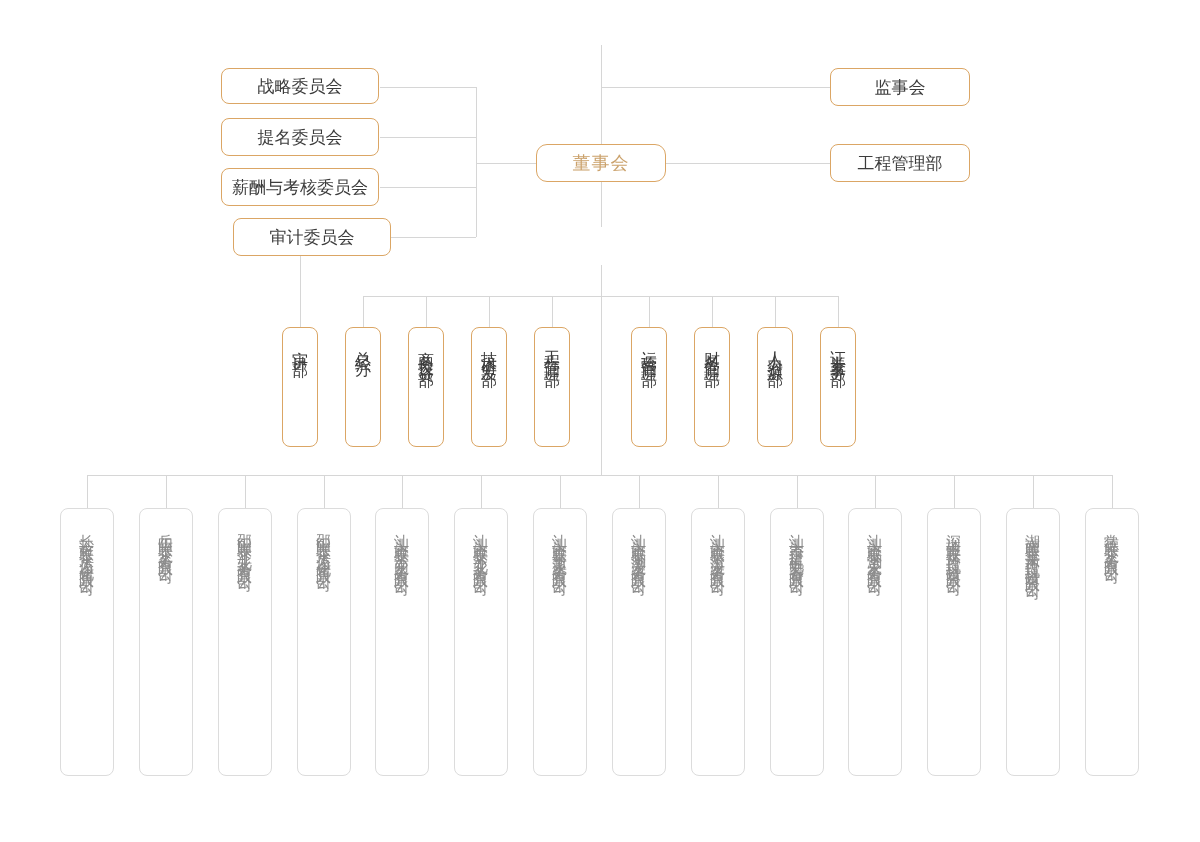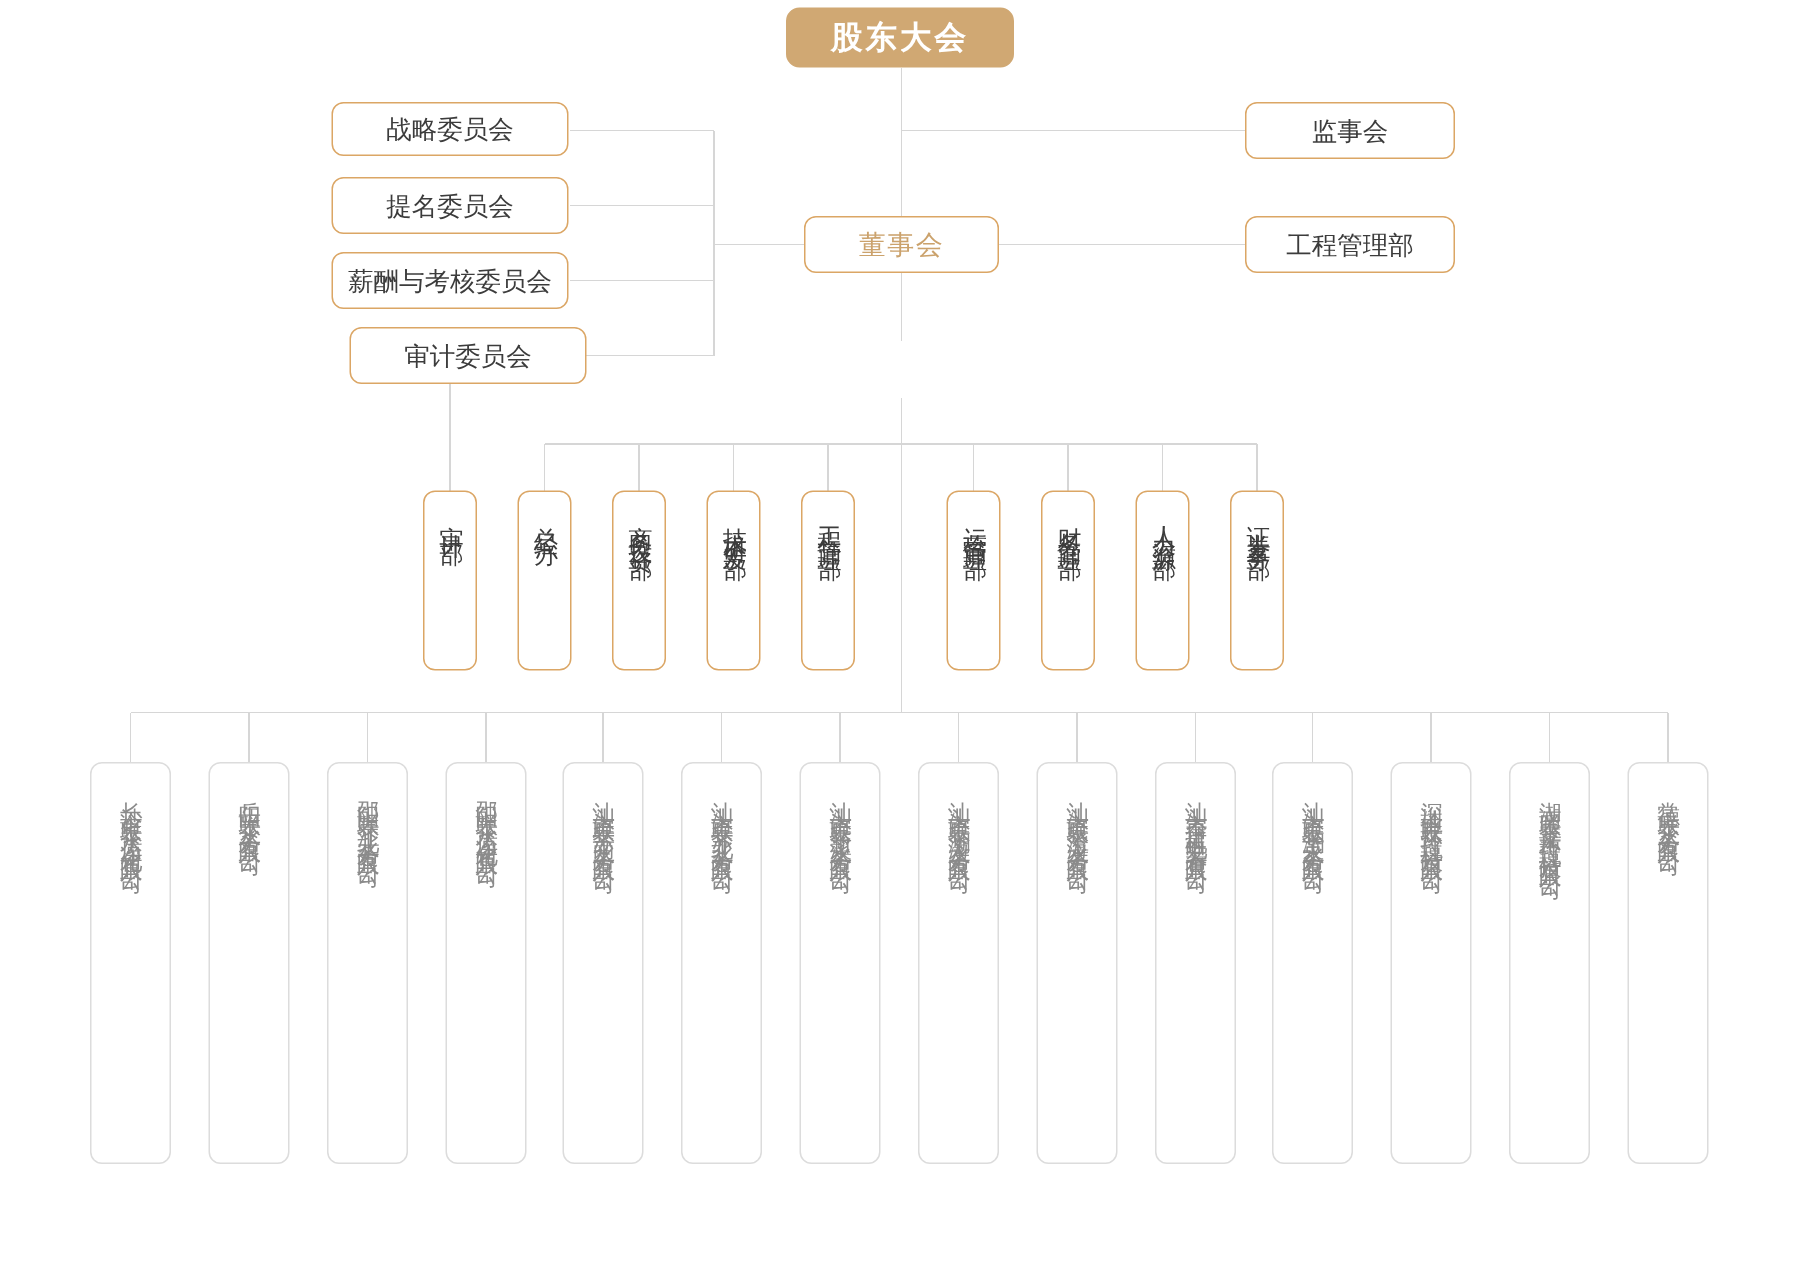--- a/index.html
+++ b/index.html
@@ -35,20 +35,21 @@
     color:#fff;
     font-weight:bold;
     font-size:21px;
     letter-spacing:2px;
     border-radius:9px;
   }
   .node.gold{
     color:var(--accent-text);
     font-size:18px;
     letter-spacing:1px;
+    border-radius:11px;
   }
   .node.vert{
     align-items:flex-start;
     padding-top:10px;
     white-space:normal;
   }
   .node.vert .vtext{
     writing-mode:vertical-rl;
     text-orientation:upright;
     font-size:16px;
@@ -102,21 +103,20 @@
       <line x1="560" y1="475" x2="560" y2="508" stroke="var(--line)" stroke-width="1"></line>
       <line x1="639" y1="475" x2="639" y2="508" stroke="var(--line)" stroke-width="1"></line>
       <line x1="718" y1="475" x2="718" y2="508" stroke="var(--line)" stroke-width="1"></line>
       <line x1="797" y1="475" x2="797" y2="508" stroke="var(--line)" stroke-width="1"></line>
       <line x1="875" y1="475" x2="875" y2="508" stroke="var(--line)" stroke-width="1"></line>
       <line x1="954" y1="475" x2="954" y2="508" stroke="var(--line)" stroke-width="1"></line>
       <line x1="1033" y1="475" x2="1033" y2="508" stroke="var(--line)" stroke-width="1"></line>
       <line x1="1112" y1="475" x2="1112" y2="508" stroke="var(--line)" stroke-width="1"></line>
     </svg>
 
-  <div class="node filled" style="left:524px;top:5px;width:152px;height:40px">股东大会</div>
 
   <div class="node gold" style="left:536px;top:144px;width:130px;height:38px">董事会</div>
 
 
   <div id="committees-group">
       <div class="node" style="left: 221px; top: 68px; width: 158px; height: 36px;">战略委员会</div>
       <div class="node" style="left: 221px; top: 118px; width: 158px; height: 38px;">提名委员会</div>
       <div class="node" style="left: 221px; top: 168px; width: 158px; height: 38px;">薪酬与考核委员会</div>
       <div class="node" style="left: 233px; top: 218px; width: 158px; height: 38px;">审计委员会</div>
     </div>

